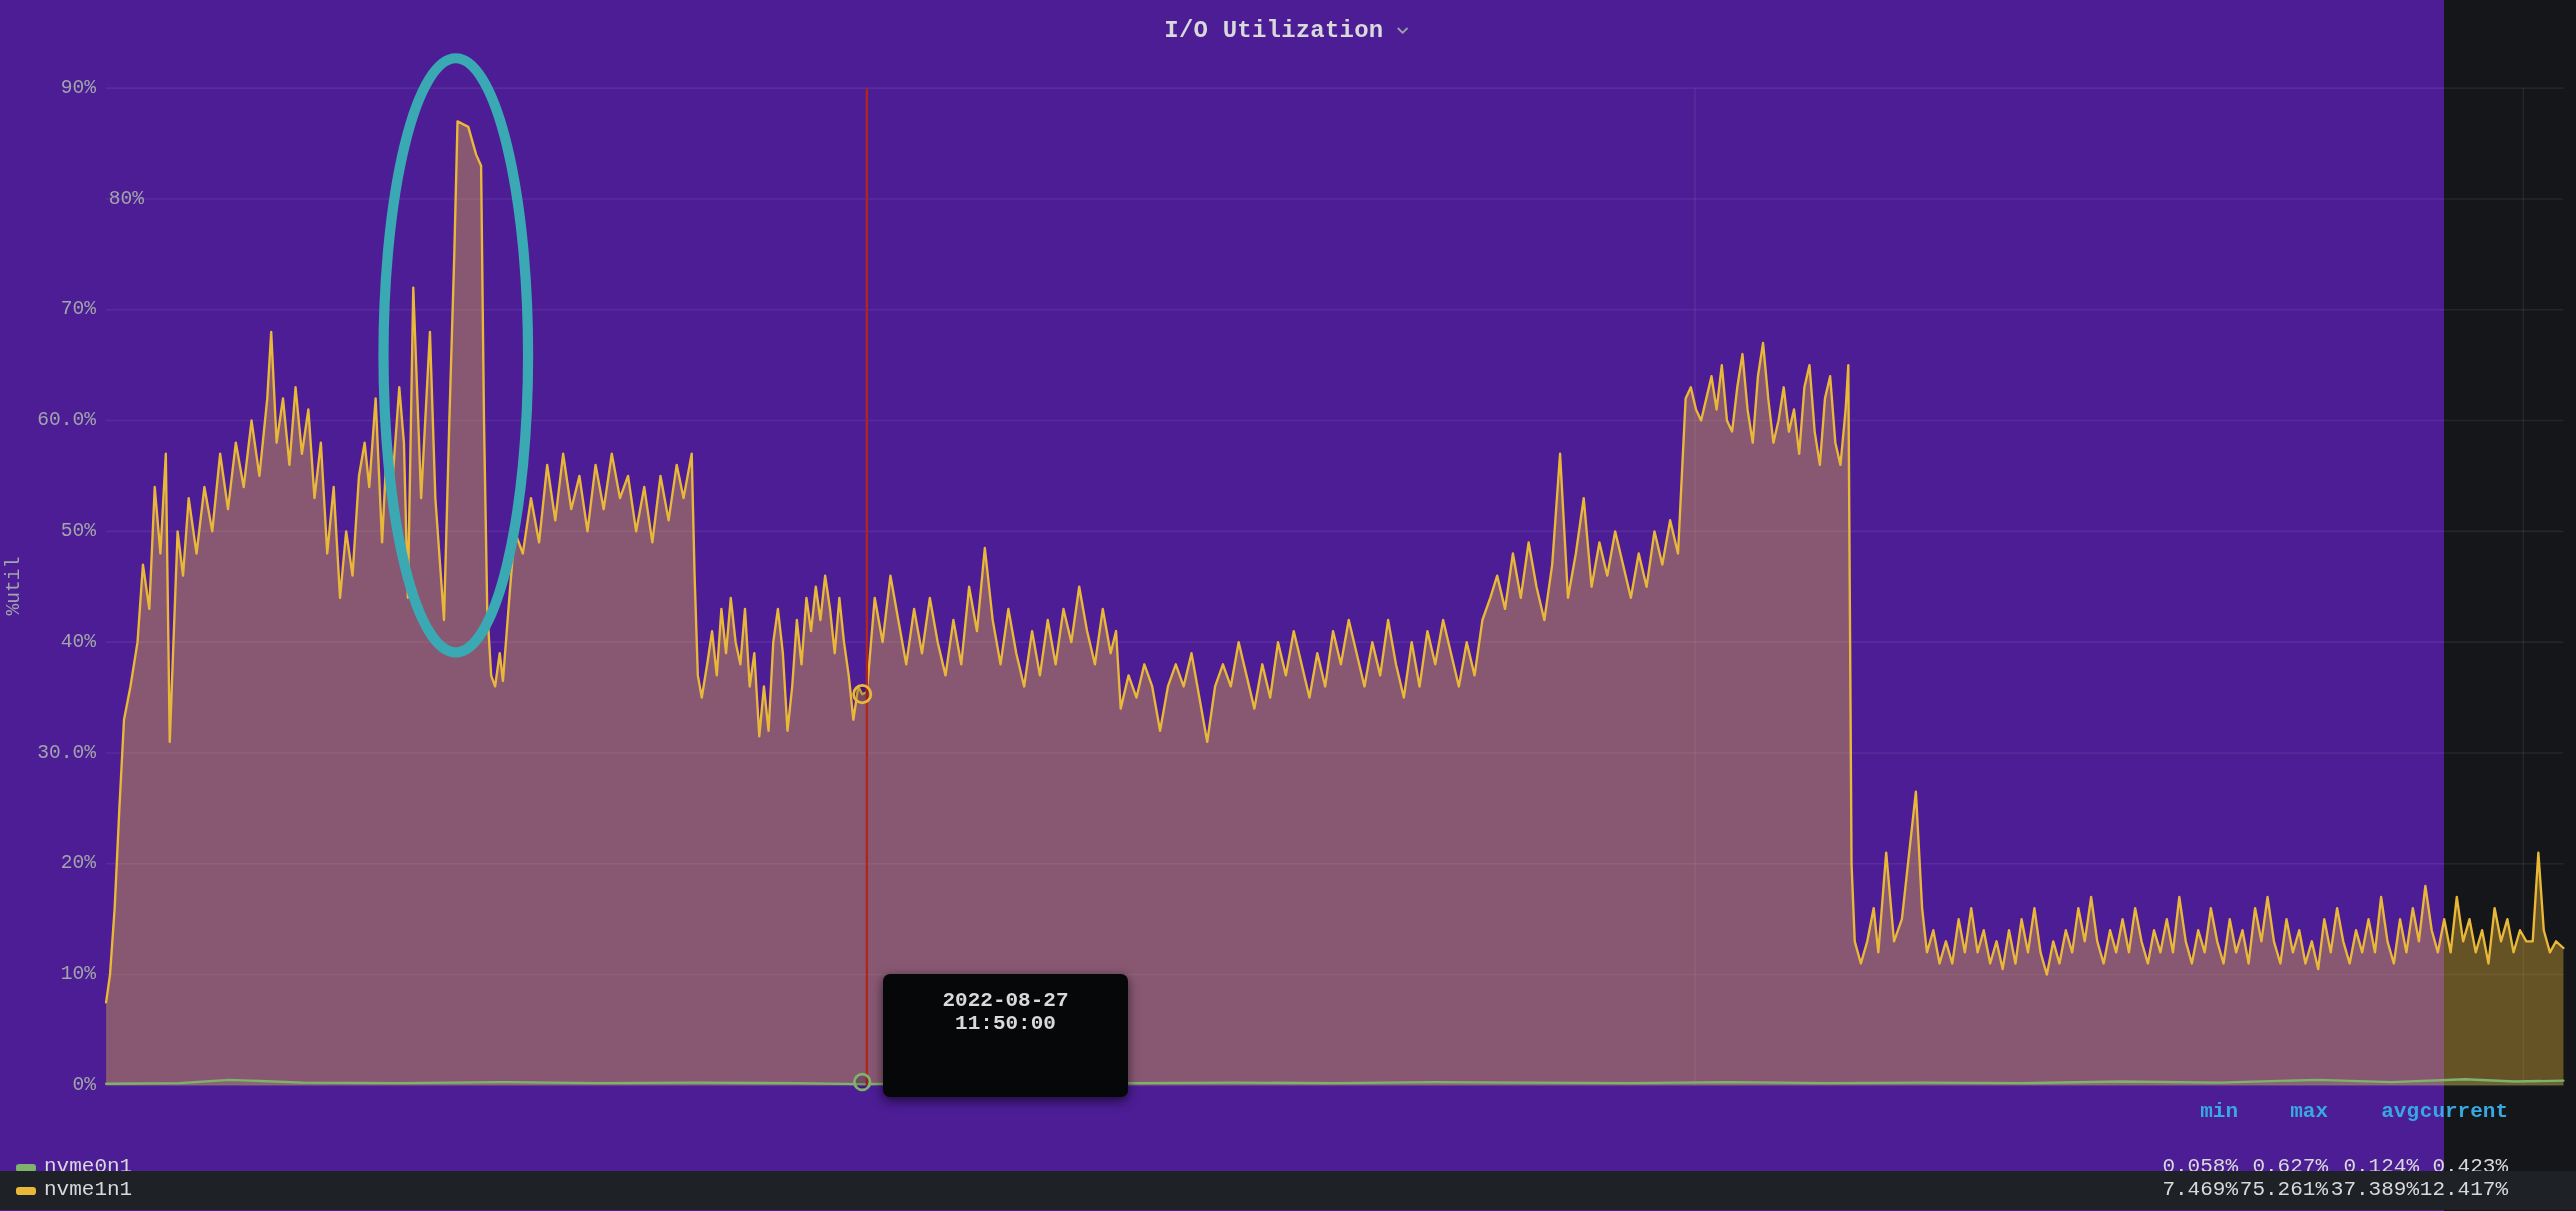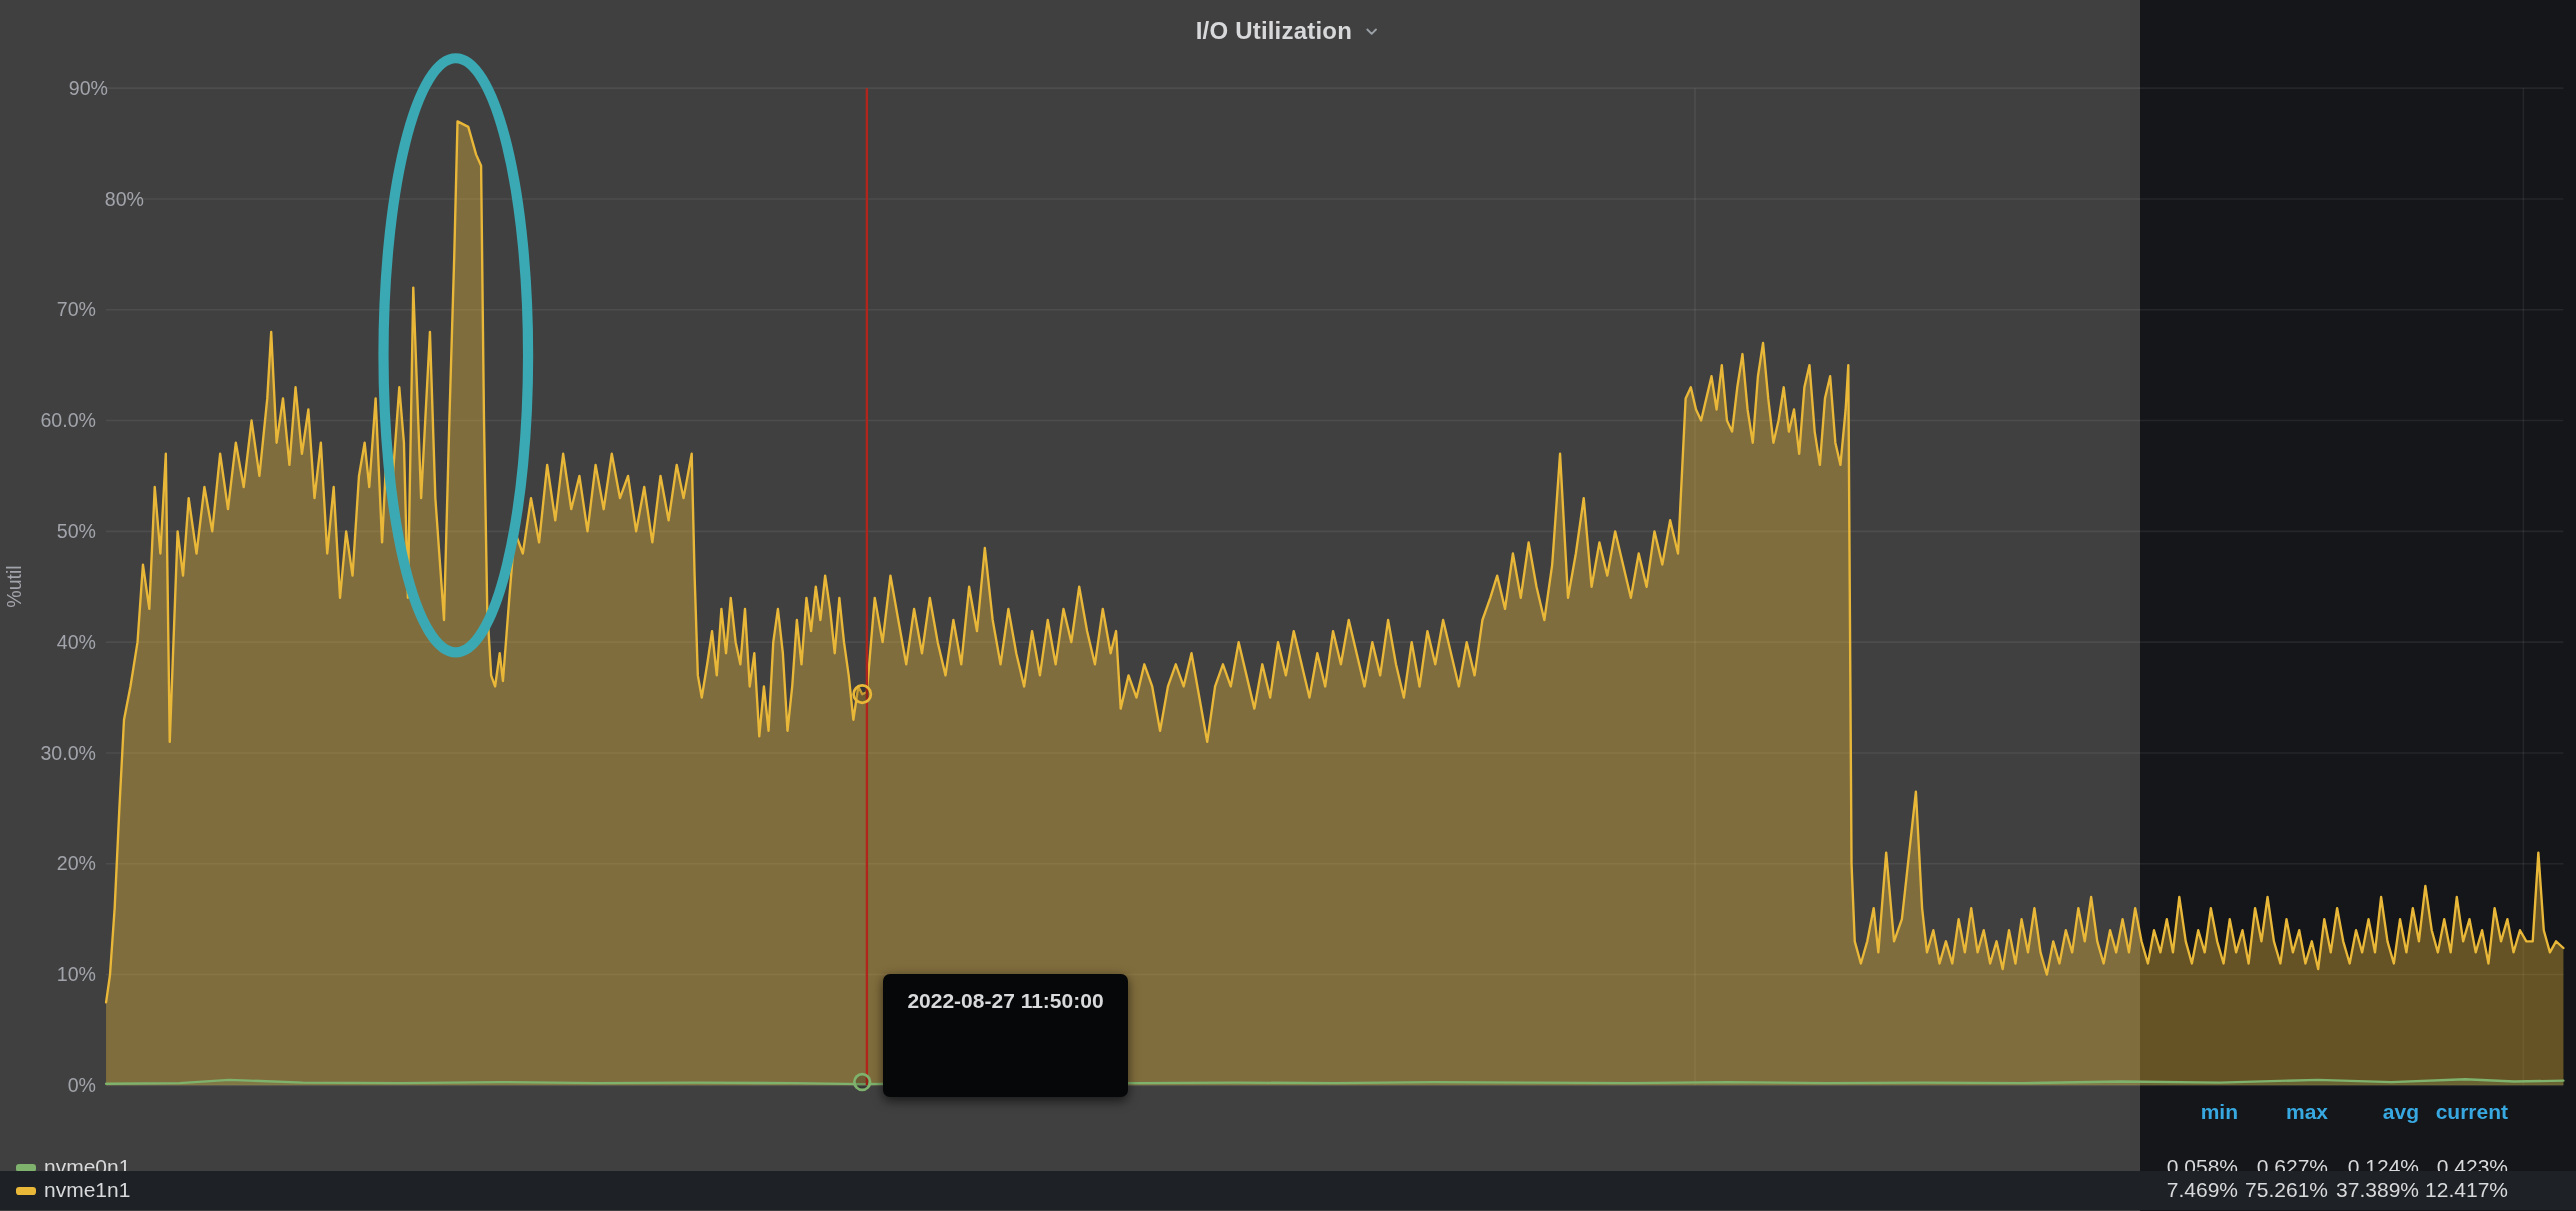--- a/index.html
+++ b/index.html
@@ -1,17 +1,17 @@
 <!DOCTYPE html>
 <html style="font-size:12.6px"><head>
 <meta charset="utf-8">
 <style>
   html,body{margin:0;padding:0;background:#141619;width:2576px;height:1212px;overflow:hidden;
     font-family:"Liberation Sans",sans-serif;-webkit-font-smoothing:antialiased;}
-  #panel{position:absolute;left:0;top:0;width:2140px;height:1212px;background:#404040;}
+  #panel{position:absolute;left:0;top:0;width:2444px;height:1212px;background:#4c1d95;font-family:Liberation Mono, monospace;}
   #panel-header{position:absolute;left:0;top:0;width:2576px;height:61px;display:flex;
     align-items:center;justify-content:center;gap:11px;}
   #panel-title{color:#d8d9da;font-size:24px;font-weight:700;letter-spacing:0.2px;}
   #title-chevron{display:inline-block;margin-top:4.7px;}
   #chart-svg{position:absolute;left:0;top:0;}
   .ytick{position:absolute;width:96px;text-align:right;color:#a2a4ab;font-size:19.6px;line-height:20.4px;}
   #y-axis-label{position:absolute;left:-49px;top:575px;width:126px;text-align:center;color:#a2a4ab;
     font-size:19.6px;transform:rotate(-90deg);}
   #tooltip{position:absolute;left:883px;top:974px;width:237px;height:115px;background:#060708;
     border-radius:7px;box-shadow:0 3.1px 11px rgba(0,0,0,.6);z-index:5;padding:4px;}
@@ -68,21 +68,21 @@
   <div id="yticks">
       <div class="ytick" style="top: 1075px;">0%</div>
       <div class="ytick" style="top: 964px;">10%</div>
       <div class="ytick" style="top: 853px;">20%</div>
       <div class="ytick" style="top: 743px;">30.0%</div>
       <div class="ytick" style="top: 632px;">40%</div>
       <div class="ytick" style="top: 521px;">50%</div>
       <div class="ytick" style="top: 410px;">60.0%</div>
       <div class="ytick" style="top: 299px;">70%</div>
       <div class="ytick" style="top: 189px; padding-left: 48px;">80%</div>
-      <div class="ytick" style="top: 78px; padding-left: 12px;">90%</div>
+      <div class="ytick" style="top: 78px;">90%</div>
     </div>
   <div id="y-axis-label">%util</div>
 
   <div id="tooltip">
     <div id="tooltip-title">2022-08-27 11:50:00</div>
   </div>
 
   <div id="legend">
     <div id="legend-headers">
         <div class="leg-head" style="right: 338px;">min</div>

